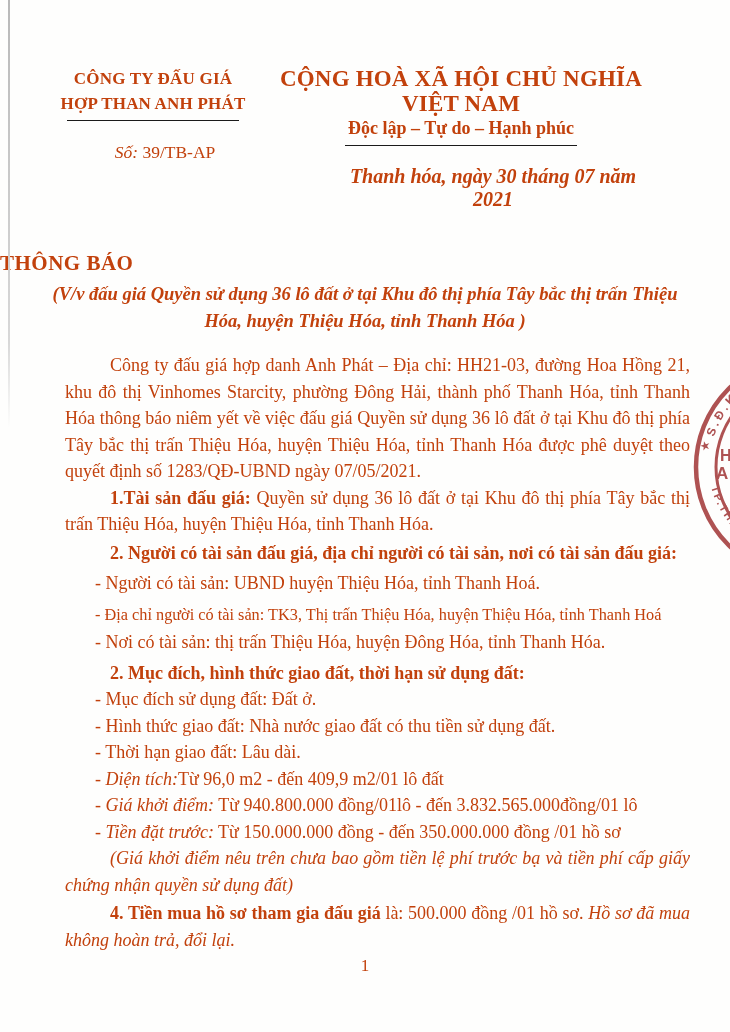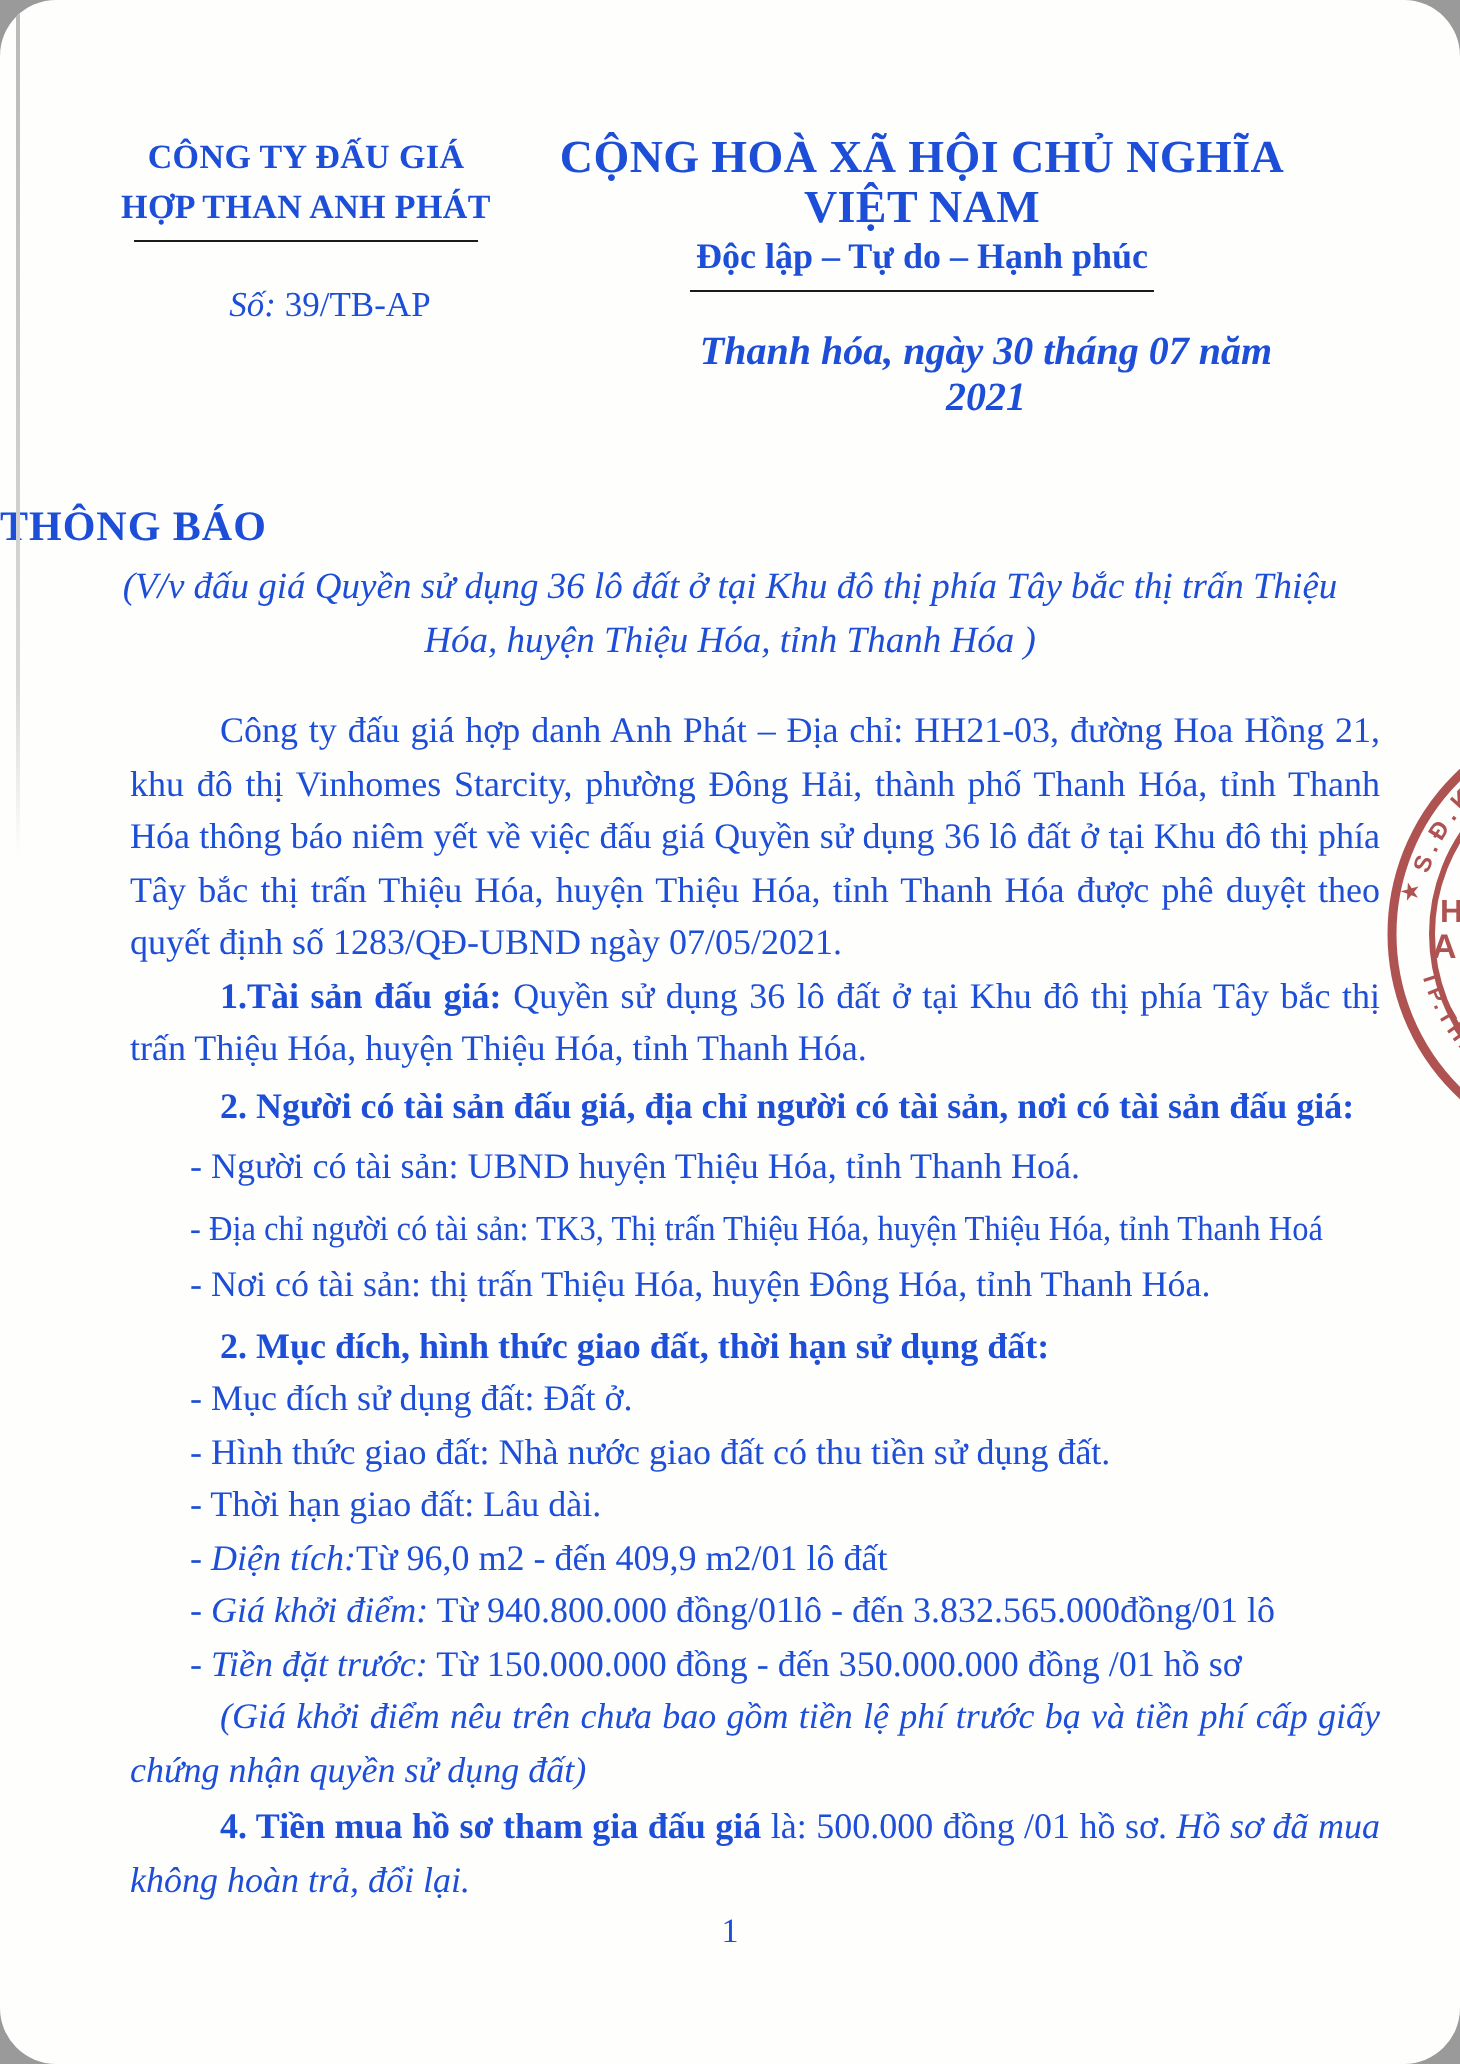--- a/index.html
+++ b/index.html
@@ -1,42 +1,41 @@
 <!DOCTYPE html>
 <html><head>
 <meta charset="utf-8">
 <style>
   html,body { margin:0; padding:0; background:#9a9a9a; }
   .page {
     position:relative; width:730px; height:1032px; margin:0 auto;
     background:#fefefd; overflow:hidden;
     font-family:"Liberation Serif","DejaVu Serif",serif;
-    color:#1d4ed8;
-    border-radius:28px;
+    color:#c2410c;
   }
   .scan-line { position:absolute; left:8px; top:0; width:2px; height:428px;
     background:linear-gradient(#b9b9b9,#d8d8d8 80%,rgba(216,216,216,0)); }
 
   
   .header-row { display:flex; padding:66px 40px 0 28px; }
   .org-block { width:250px; text-align:center; }
   .org-line { font-weight:bold; font-size:17px; line-height:25px; letter-spacing:.2px; }
   .org-underline { width:172px; border-top:1.6px solid #1b1b1b; margin:4px auto 0; }
   .doc-no { margin-top:21px; font-size:17.5px; }
   .doc-no .it { font-style:italic;margin-left:24px; }
   .state-block { flex:1; text-align:center; padding-right:46px; }
   .state-line1 { font-weight:bold; font-size:23px; line-height:25px; letter-spacing:.2px; }
   .state-line2 { font-weight:bold; font-size:18px; line-height:25px; }
   .state-underline { width:232px; border-top:1.6px solid #1b1b1b; margin:4px auto 0; }
   .dateline { margin-top:19px; font-style:italic; font-weight:600; font-size:20px; padding-left:64px; }
 
   
   .doc-title { margin-top:40px; font-weight:bold; font-size:21px; letter-spacing:.5px; }
   .doc-subtitle { width:648px; margin:5px auto 0; text-align:center;
-    font-weight:normal; font-style:italic; font-size:18.5px; line-height:27px; }
+    font-weight:bold; font-style:italic; font-size:18.5px; line-height:27px; }
 
   
   .body { padding:17px 40px 0 65px; font-size:18px; line-height:26.5px; text-align:justify; }
   .p-indent { text-indent:45px; }
   .note-indent { text-indent:27px; }
   .dash { padding-left:30px; }
   .mt2 { margin-top:2px; }
   .mt4 { margin-top:4px; }
   .b { font-weight:bold; }
   .i { font-style:italic; }

